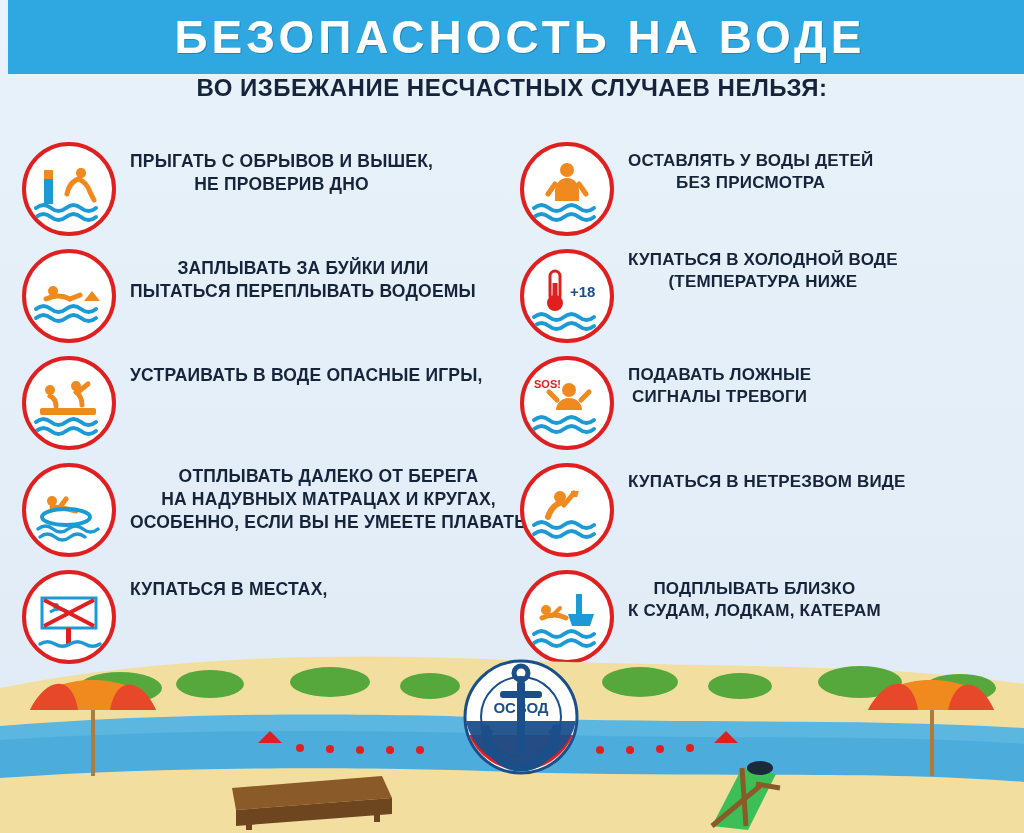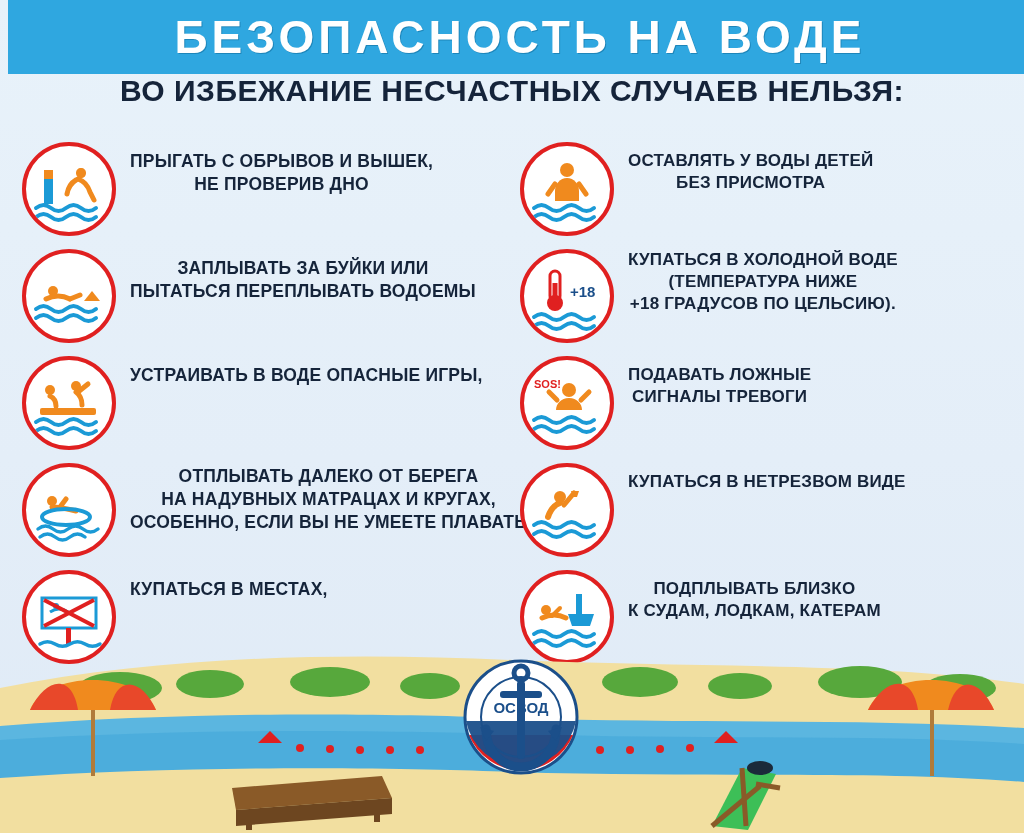--- a/index.html
+++ b/index.html
@@ -25,21 +25,21 @@
     color:#ffffff;
     font-size:46px;
     font-weight:bold;
     letter-spacing:4px;
     white-space:nowrap;
     text-shadow:1px 1px 0 #1e86ba;
   }
   .subtitle{
     position:absolute;left:0;top:74px;width:1024px;
     text-align:center;
-    font-size:30px;font-weight:bold;color:#15243a;
+    font-size:24px;font-weight:bold;color:#15243a;
     letter-spacing:0.5px;
     white-space:nowrap;
   }
   
   .columns{
     position:absolute;left:0;top:142px;width:883px;height:510px;
     display:flex;
     text-align:center;
   }
   .col{width:512px;box-sizing:border-box;padding:0 14px 0 22px;}
@@ -206,21 +206,20 @@
             <circle cx="31" cy="50" r="8" fill="#e02020"></circle>
             <rect x="28.5" y="30" width="5" height="20" fill="#e02020"></rect>
             <text x="46" y="44" font-family="Liberation Sans, sans-serif" font-size="15" font-weight="bold" fill="#1b4f8a">+18</text>
             <path d="M10 64c5-4 10-4 15 0s10 4 15 0 10-4 15 0 10 4 15 0" stroke="#1b9ad6" stroke-width="4" fill="none" stroke-linecap="round"></path>
             <path d="M10 73c5-4 10-4 15 0s10 4 15 0 10-4 15 0 10 4 15 0" stroke="#1b9ad6" stroke-width="4" fill="none" stroke-linecap="round"></path>
           </svg>
         </div>
         <div class="rule-text">
           <div>КУПАТЬСЯ В ХОЛОДНОЙ ВОДЕ</div>
           <div>(ТЕМПЕРАТУРА НИЖЕ</div>
-          <div>+18 ГРАДУСОВ ПО ЦЕЛЬСИЮ).</div>
         </div>
       </div>
 
       <div class="rule">
         <div class="badge">
           <svg width="86" height="86" viewBox="0 0 86 86">
             <text x="10" y="28" font-family="Liberation Sans, sans-serif" font-size="11" font-weight="bold" fill="#e02020">SOS!</text>
             <circle cx="45" cy="30" r="7" fill="#f08a1e"></circle>
             <path d="M45 38c-8 0-13 6-13 12h26c0-6-5-12-13-12z" fill="#f08a1e"></path>
             <path d="M33 40l-8-8" stroke="#f08a1e" stroke-width="5" stroke-linecap="round"></path>

